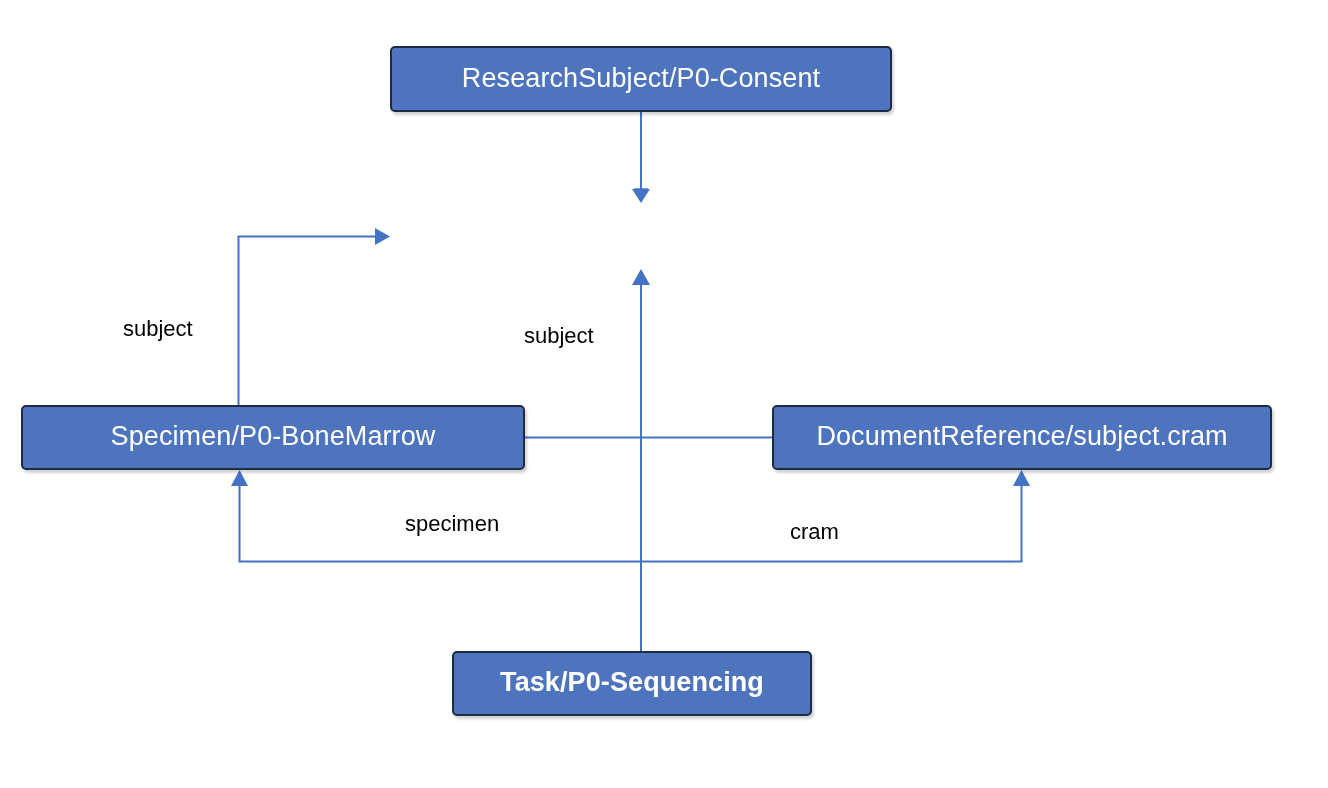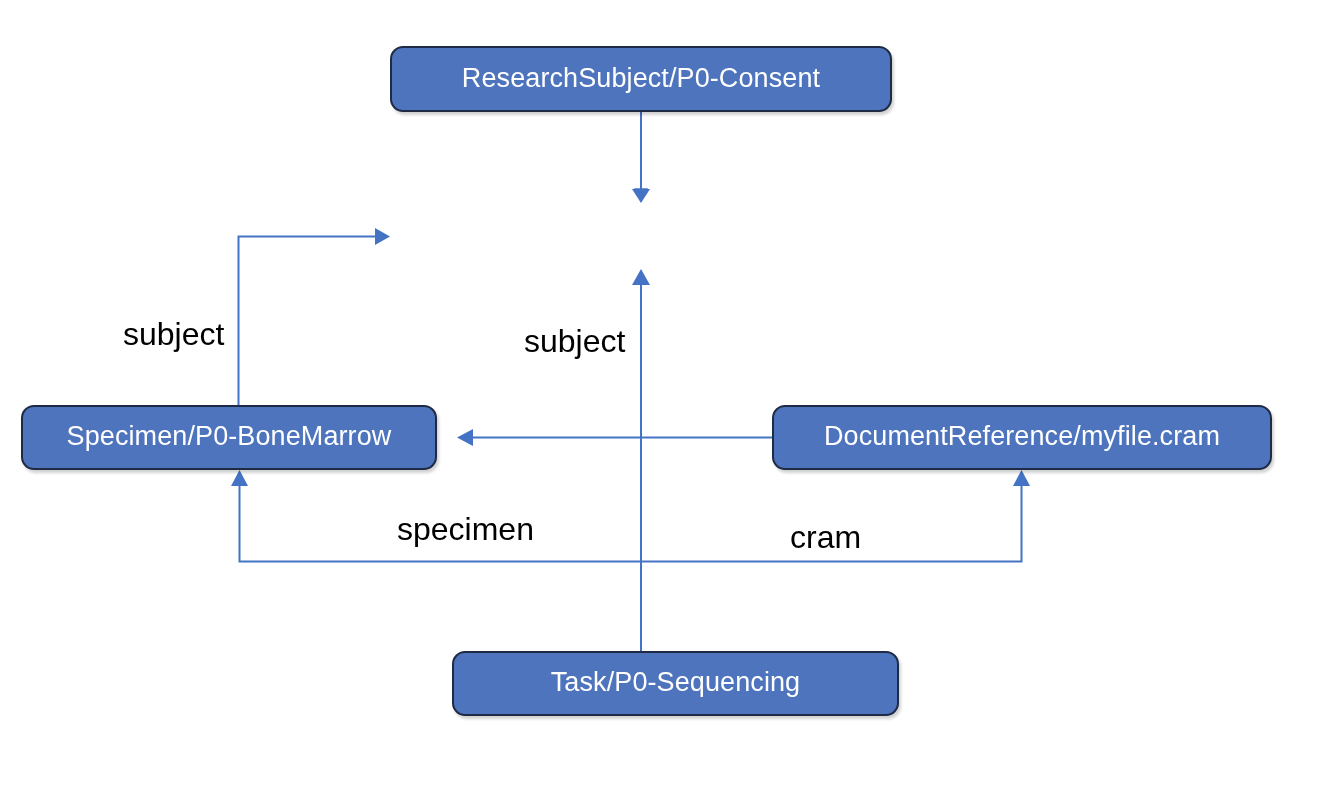--- a/index.html
+++ b/index.html
@@ -27,39 +27,39 @@
     height: 788px;
     pointer-events: none;
   }
   .node {
     position: absolute;
     box-sizing: border-box;
     display: flex;
     align-items: center;
     justify-content: center;
     border: 2.5px solid #1F2A44;
-    border-radius: 13px;
+    border-radius: 5px;
     background: #4D74BC;
     color: #FFFFFF;
     font-size: 27px;
     font-weight: 400;
     letter-spacing: 0.1px;
     white-space: nowrap;
     box-shadow: 2px 3px 3px rgba(0,0,0,0.18);
     z-index: 2;
   }
   .node-label {
     display: block;
     line-height: 1;
     padding-bottom: 2px;
   }
   .edge-label {
     position: absolute;
     color: #000000;
-    font-size: 32px;
+    font-size: 22px;
     line-height: 1;
     white-space: nowrap;
     background: #ffffff;
     padding: 2px 5px;
     z-index: 3;
   }
 </style>
 </head>
 <body>
 
@@ -105,33 +105,33 @@
       <path d="M 772 437.5 L 470 437.5" stroke="#4472C4" stroke-width="2" fill="none"></path>
       <path d="M 457 437.5 L 473 429 L 473 446 z" fill="#4472C4"></path>
     </g>
   </svg>
 
   <div class="node" style="left:390px; top:46px; width:502px; height:66px;">
     <span class="node-label">ResearchSubject/P0-Consent</span>
   </div>
 
 
-  <div class="node" style="left:21px; top:405px; width:416px; height:65px;">
+  <div class="node" style="left:21px; top:405px; width:504px; height:65px;">
     <span class="node-label">Specimen/P0-BoneMarrow</span>
   </div>
 
   <div class="node" style="left:772px; top:405px; width:500px; height:65px;">
-    <span class="node-label">DocumentReference/myfile.cram</span>
+    <span class="node-label">DocumentReference/subject.cram</span>
   </div>
 
-  <div class="node" style="left:452px; top:651px; width:447px; height:65px;">
+  <div class="node" style="left:452px; top:651px; width:360px; height:65px;font-weight:bold;">
     <span class="node-label">Task/P0-Sequencing</span>
   </div>
 
   <div class="edge-label" style="left:118px; top:316px;">subject</div>
 
   <div class="edge-label" style="left:519px; top:323px;">subject</div>
 
-  <div class="edge-label" style="left:392px; top:511px;">specimen</div>
+  <div class="edge-label" style="left:400px; top:511px;">specimen</div>
 
   <div class="edge-label" style="left:785px; top:519px;">cram</div>
 
 </div>
 
 </body></html>

